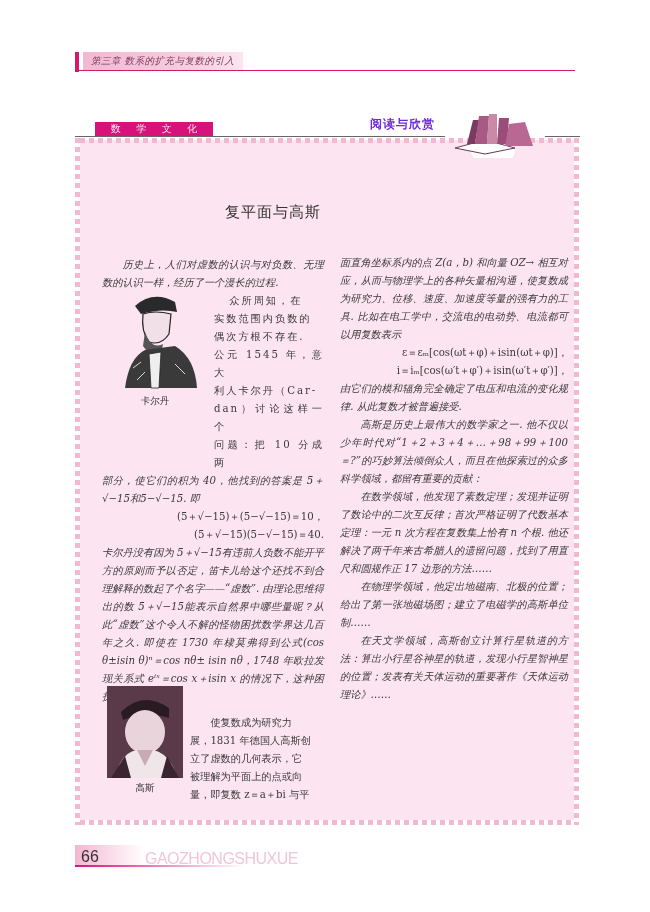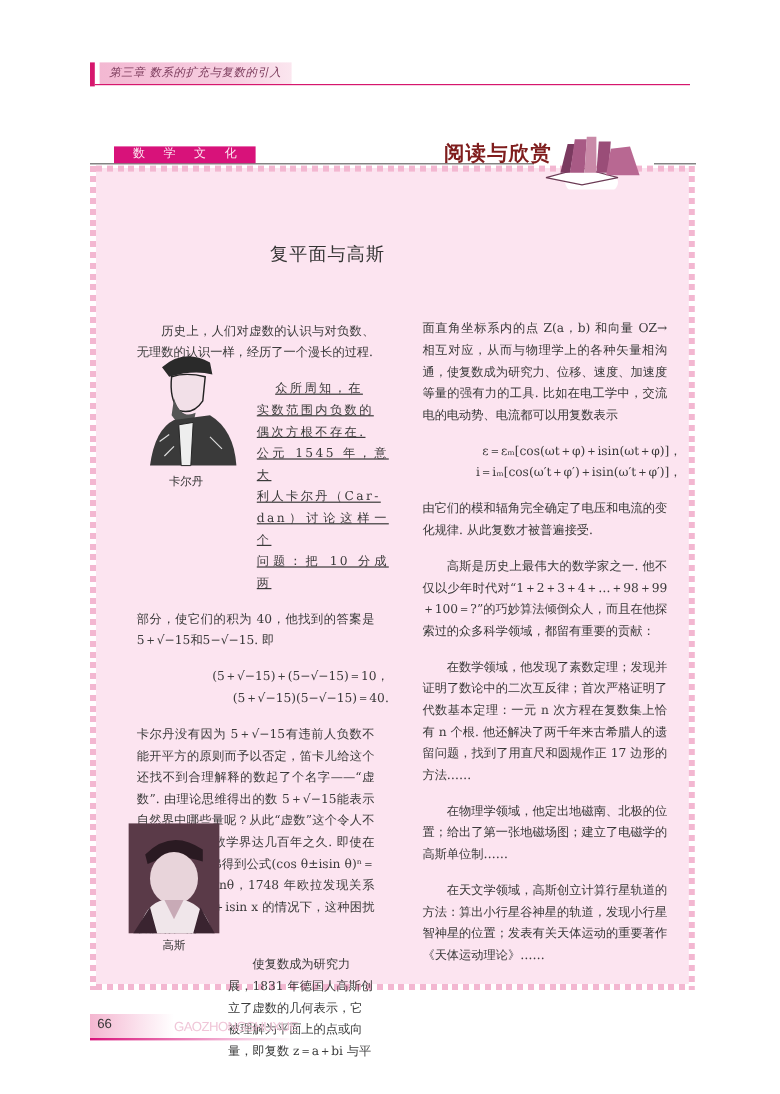--- a/index.html
+++ b/index.html
@@ -11,50 +11,50 @@
       background:linear-gradient(90deg,#f3b8d2 0%,#f7cfe1 70%,#fbe6ef 100%);
       font-size:9.5px; line-height:18px; padding-left:8px; box-sizing:border-box; color:#7a3a5a; font-style:italic; letter-spacing:0.5px; }
     .chapter-line { position:absolute; left:4px; top:18px; width:496px; height:1px; background:#d6176d; }
 
     .section-header { position:absolute; left:75px; top:118px; width:505px; height:30px; }
     .section-tag { position:absolute; left:20px; top:4px; width:118px; height:14px; background:#d8127a;
       color:#fce6f0; font-size:10px; line-height:14px; display:flex; justify-content:space-around; padding:0 8px; box-sizing:border-box; }
     .section-rule-left { position:absolute; left:0; top:18px; width:370px; height:1px; background:#666; }
     .section-rule-right { position:absolute; left:470px; top:18px; width:35px; height:1px; background:#666; }
     .section-title { position:absolute; left:295px; top:-2px; font-family:"DejaVu Sans","Liberation Sans",sans-serif;
-      font-weight:bold; font-size:17px; color:#7f1d1d; letter-spacing:1px; }
+      font-weight:bold; font-size:12px; color:#6d28d9; letter-spacing:1px; }
     .books-icon { position:absolute; left:370px; top:-10px; width:100px; height:50px; }
 
     .content-panel { position:absolute; left:80px; top:140px; width:494px; height:680px; background:#fce4f0; }
     .stamp-top, .stamp-bottom { position:absolute; left:80px; width:494px; height:5px;
       background:repeating-linear-gradient(90deg,#f3b7d1 0 5px,transparent 5px 9px); }
     .stamp-top { top:138px; } .stamp-bottom { top:820px; }
     .stamp-left, .stamp-right { position:absolute; top:138px; width:5px; height:687px;
       background:repeating-linear-gradient(180deg,#f3b7d1 0 5px,transparent 5px 9px); }
     .stamp-left { left:75px; } .stamp-right { left:574px; }
 
     .article-title { position:absolute; left:0; width:546px; top:203px; text-align:center; font-size:15px; letter-spacing:1px; color:#333; }
 
     .col { position:absolute; font-size:10.2px; line-height:18px; color:#3a3a3a; text-align:justify; }
     .col-left { left:102px; top:256px; width:222px; }
     .col-right { left:340px; top:254px; width:228px; }
-    .p { margin:12px; }
+    .p { margin:0;font-style:italic; }
     .indent { text-indent:2em; }
     .eq { text-align:right; margin:0; }
 
     .figure { position:absolute; text-align:center; font-size:9.5px; color:#333; }
     .cardano-fig { left:105px; top:288px; width:100px; height:125px; }
     .gauss-fig { left:107px; top:686px; width:76px; height:110px; }
     .portrait { width:100%; display:block; }
 
     .footer { position:absolute; left:75px; top:845px; width:200px; height:22px; }
     .page-num-box { position:absolute; left:0; top:0; width:70px; height:20px;
       background:linear-gradient(90deg,#f4b6d0 0%,#fbe3ee 60%,rgba(255,255,255,0) 100%); }
-    .page-num { position:absolute; left:6px; top:3px; font-family:"Liberation Sans",sans-serif; font-size:11px; color:#333; }
-    .footer-brand { position:absolute; left:70px; top:5px; font-family:"Liberation Sans",sans-serif; font-size:11px; color:#f0c6d8; letter-spacing:-0.5px; }
+    .page-num { position:absolute; left:6px; top:3px; font-family:"Liberation Sans",sans-serif; font-size:16px; color:#333; }
+    .footer-brand { position:absolute; left:70px; top:5px; font-family:"Liberation Sans",sans-serif; font-size:16px; color:#f0c6d8; letter-spacing:-0.5px; }
     .footer-line { position:absolute; left:0; top:20px; width:170px; height:2px; background:linear-gradient(90deg,#d8127a,rgba(216,18,122,0)); }
   </style>
 </head>
 <body>
 
 <div class="chapter-bar">
   <div class="chapter-accent"></div>
   <div class="chapter-label">第三章   数系的扩充与复数的引入</div>
   <div class="chapter-line"></div>
 </div>
@@ -84,21 +84,21 @@
   <polygon points="30,36 34,8 44,8 42,36" fill="#a85a85"></polygon>
   <polygon points="42,36 44,6 52,6 52,36" fill="#c98aa8"></polygon>
   <polygon points="52,36 54,10 64,10 62,36" fill="#9a4d78"></polygon>
   <polygon points="60,38 64,16 80,14 88,38" fill="#b86892"></polygon>
 </svg>
 
 <div class="article-title">复平面与高斯</div>
 
 <div class="col col-left">
   <p class="p indent">历史上，人们对虚数的认识与对负数、无理数的认识一样，经历了一个漫长的过程.</p>
-  <div style="padding-left:112px; text-align:justify; letter-spacing:2px;text-decoration:underline;">
+  <div style="padding-left:112px; text-align:justify; letter-spacing:2px;">
     <div style="text-indent:1.5em;">众所周知，在</div>
     <div>实数范围内负数的</div>
     <div>偶次方根不存在.</div>
     <div>公元 1545 年，意大</div>
     <div>利人卡尔丹（Car-</div>
     <div>dan）讨论这样一个</div>
     <div>问题：把 10 分成两</div>
   </div>
   <p class="p">部分，使它们的积为 40，他找到的答案是 5＋√−15和5−√−15. 即</p>
   <p class="eq">(5＋√−15)＋(5−√−15)＝10，</p>

